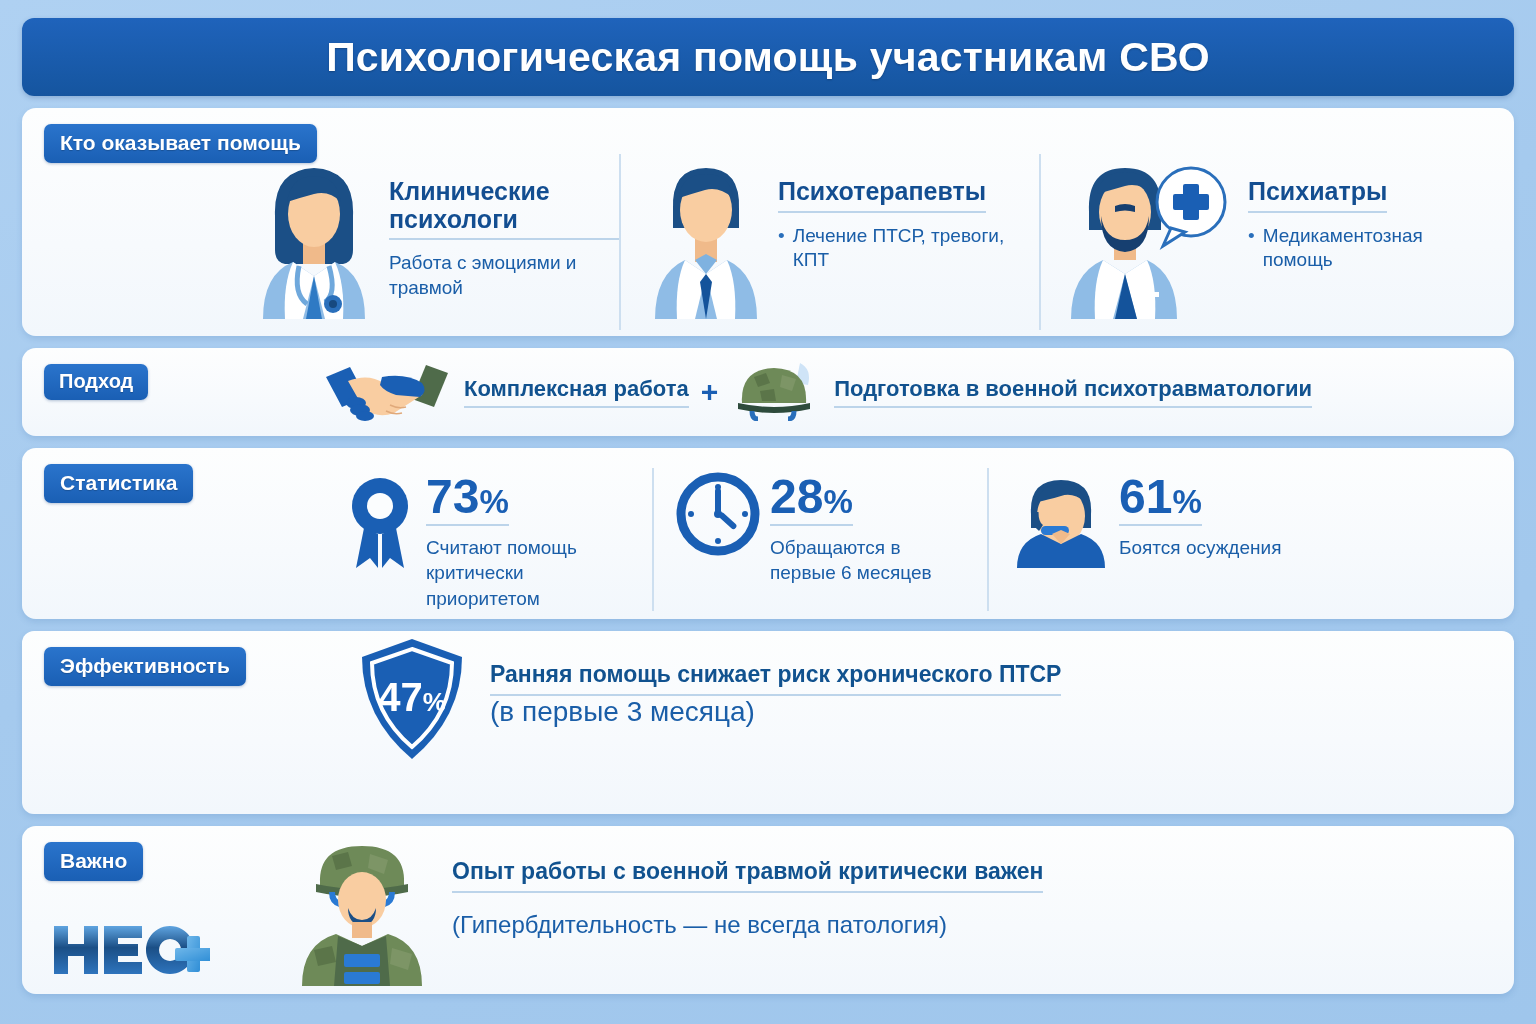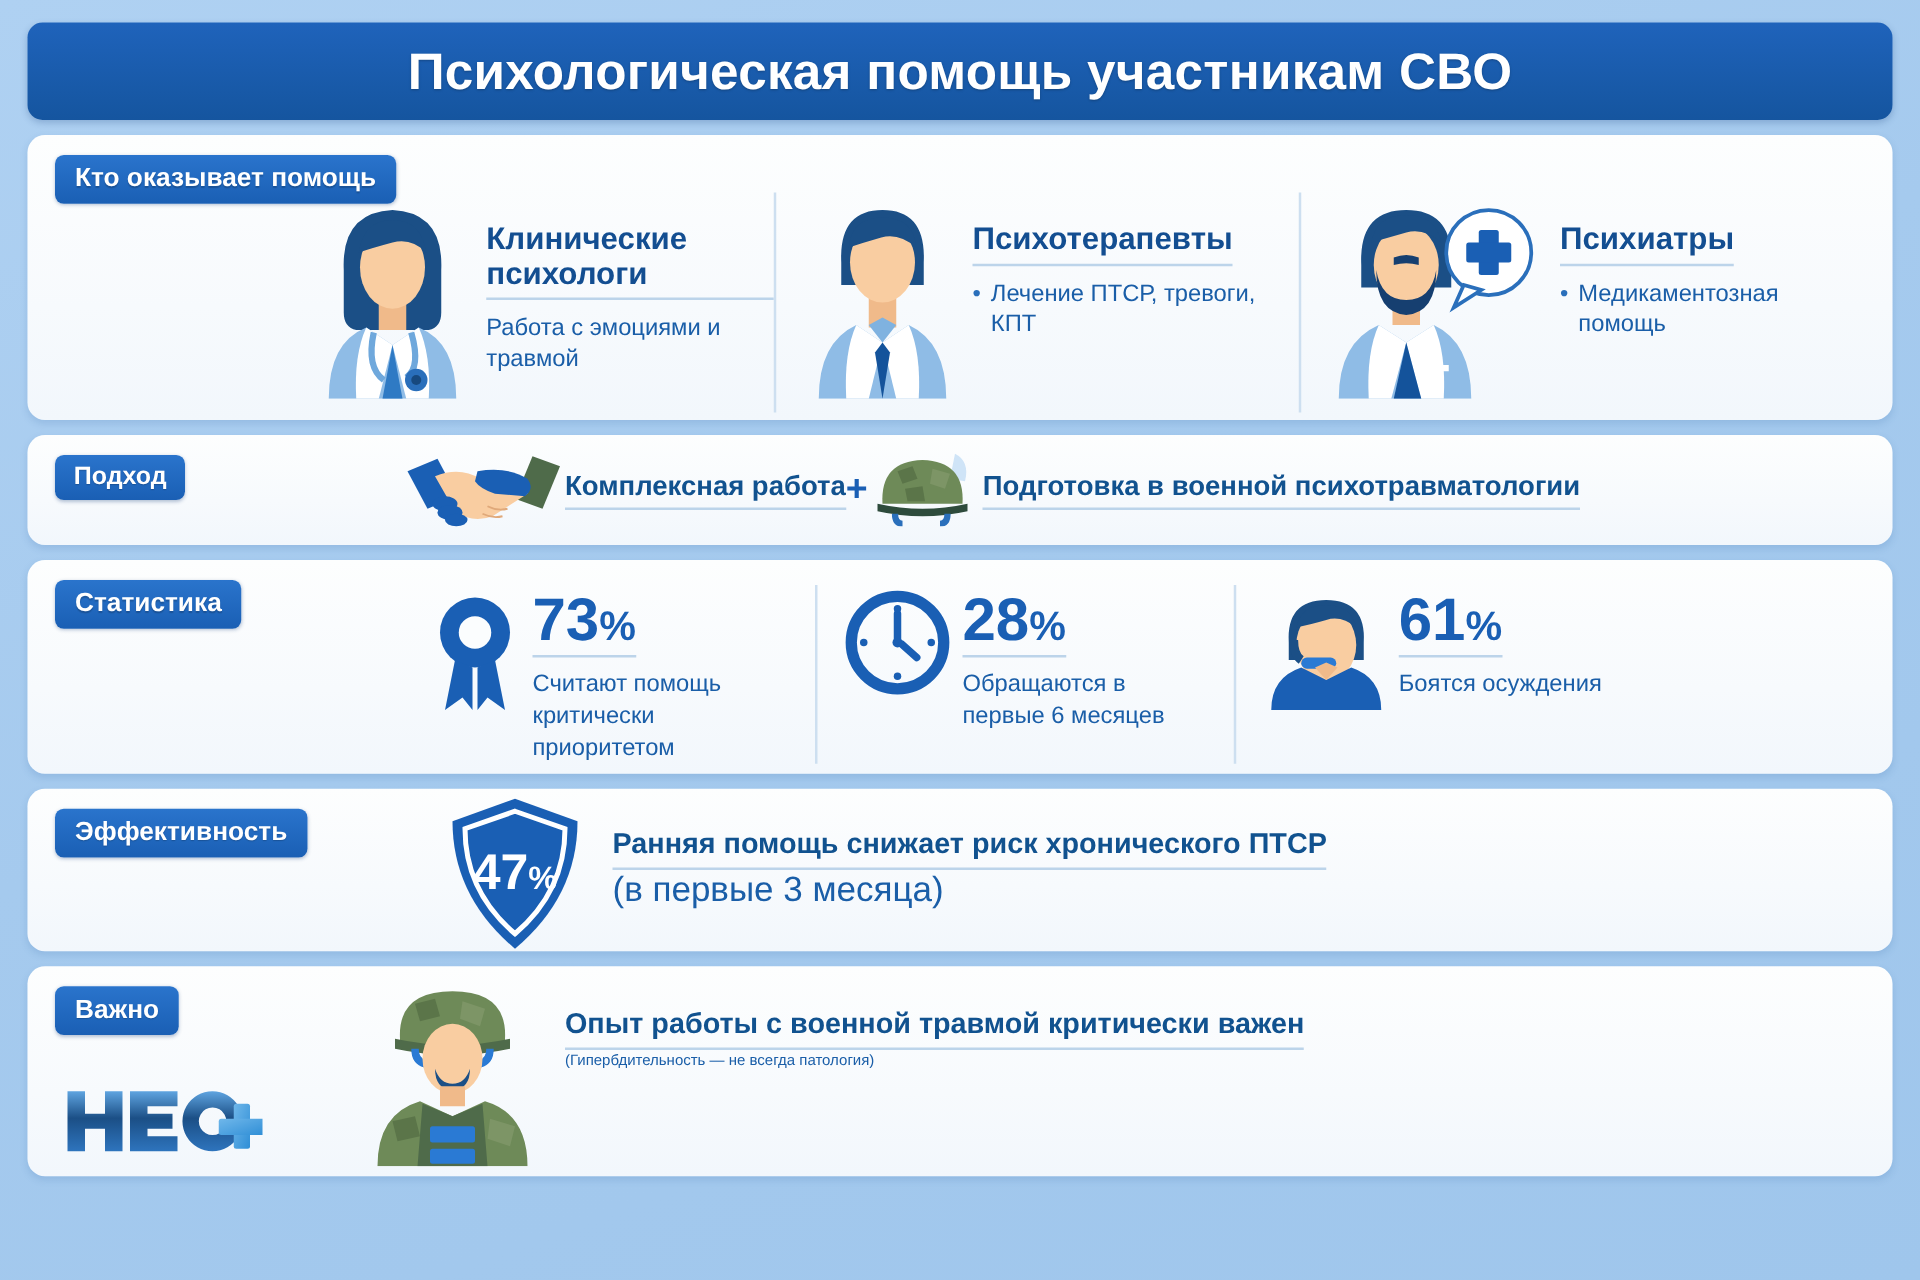--- a/index.html
+++ b/index.html
@@ -38,21 +38,21 @@
     position: relative;
     background: linear-gradient(180deg, #fdfefe 0%, #f7fafd 60%, #f2f7fc 100%);
     border-radius: 14px;
     margin-top: 12px;
     box-shadow: 0 3px 6px rgba(60,110,170,.18);
     overflow: hidden;
   }
   .card-1 { height: 228px; }
   .card-2 { height: 88px; }
   .card-3 { height: 171px; }
-  .card-4 { height: 130px; }
+  .card-4 { height: 183px; border-radius: 12px; }
   .card-5 { height: 168px; }
 
   .badge {
     position: absolute;
     top: 16px; left: 22px;
     background: linear-gradient(180deg, #2a74cc 0%, #1a5fb4 100%);
     color: #fff;
     font-size: 21px;
     font-weight: bold;
     padding: 7px 16px 8px 16px;
@@ -90,21 +90,21 @@
   .pdesc {
     margin-top: 11px;
     color: #1a5ea8; font-size: 19px; line-height: 1.3;
   }
   .pbullet { display: flex; gap: 8px; }
   .pbullet .dot { color: #2a6fbb; }
 
   
   .approach {
     position: absolute; left: 300px; top: 0; right: 12px; bottom: 0;
-    display: flex; align-items: center; 
+    display: flex; align-items: center; gap: 12px;
   }
   .ap-text {
     color: #11528f; font-size: 22px; font-weight: 600;
     border-bottom: 2px solid #bcd4ea; padding-bottom: 4px;
     white-space: nowrap;
   }
   .ap-plus { color: #1a5fb4; font-size: 30px; font-weight: bold; }
 
   
   .stats {
@@ -142,21 +142,21 @@
   
   .important {
     position: absolute; left: 270px; top: 12px; right: 16px;
     display: flex; align-items: flex-start; gap: 20px;
   }
   .imp-text { padding-top: 20px; }
   .imp-main {
     color: #11528f; font-size: 23px; font-weight: bold;
     border-bottom: 2px solid #bcd4ea; padding-bottom: 6px; display: inline-block;
   }
-  .imp-sub { margin-top: 1px; color: #1a5ea8; font-size: 12px; }
+  .imp-sub { margin-top: 18px; color: #1a5ea8; font-size: 24px; }
 
   
   .logo {
     position: absolute; left: 28px; bottom: 14px;
     font-size: 0; line-height: 0;
   }
 </style>
 </head>
 <body>
 

